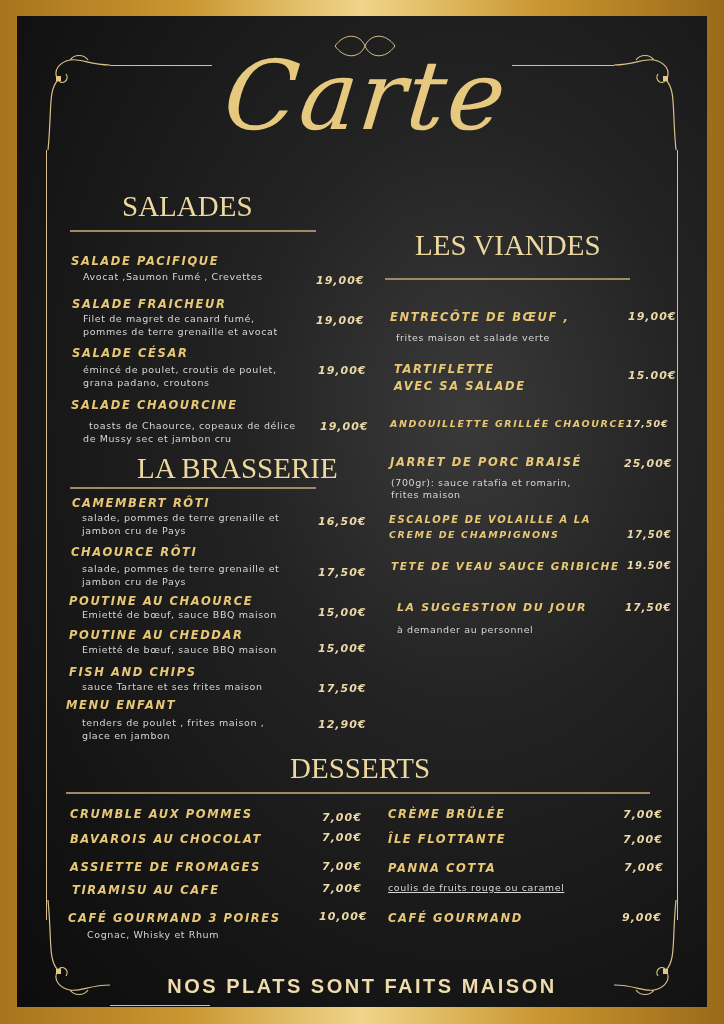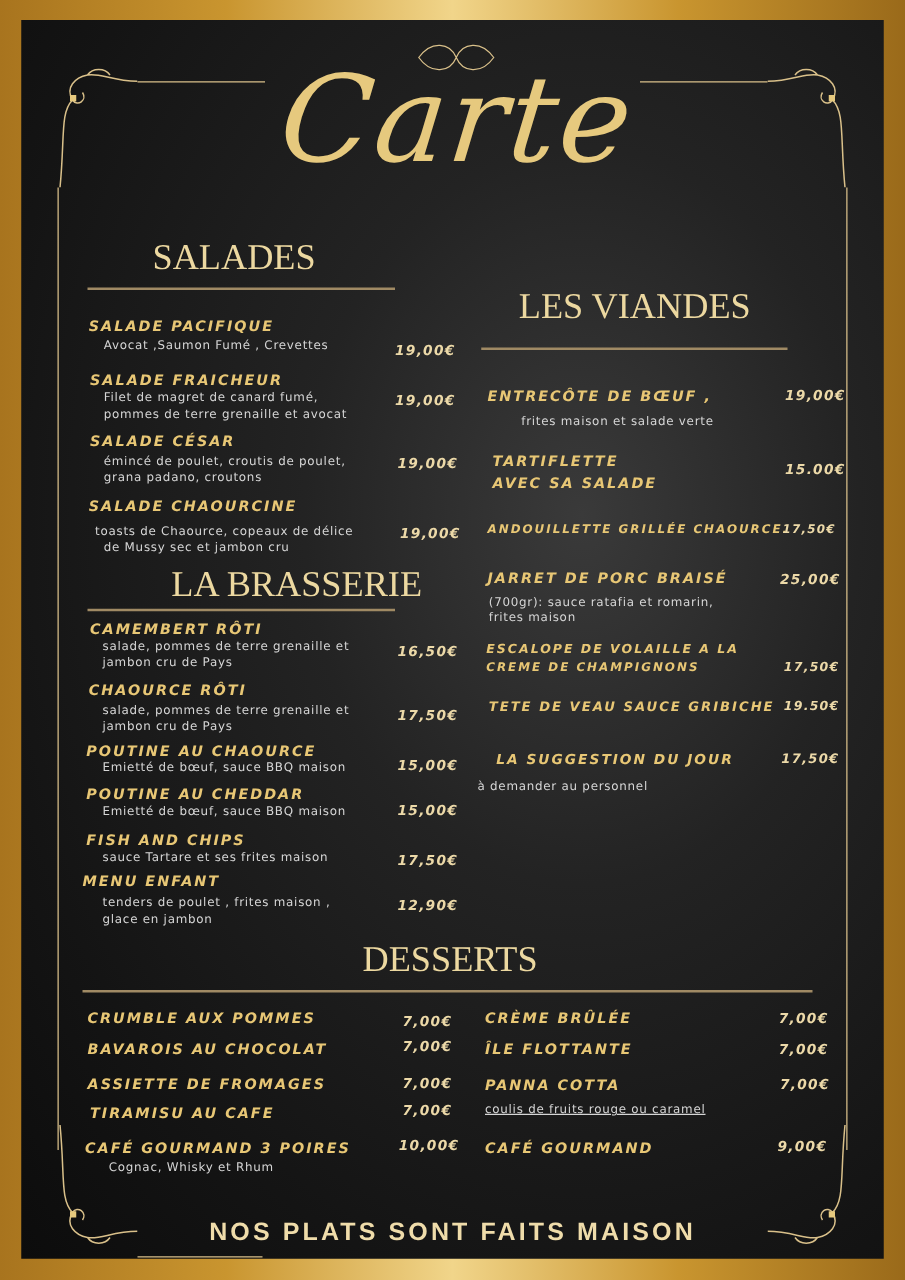--- a/index.html
+++ b/index.html
@@ -90,21 +90,21 @@
 <div class="item-desc" style="left:83px;top:312px;">Filet de magret de canard fumé,</div>
 <div class="item-desc" style="left:83px;top:325px;">pommes de terre grenaille et avocat</div>
 <div class="price" style="left:316px;top:314px;">19,00€</div>
 
 <div class="item-name" style="left:72px;top:346px;">SALADE CÉSAR</div>
 <div class="item-desc" style="left:83px;top:363px;">émincé de poulet, croutis de poulet,</div>
 <div class="item-desc" style="left:83px;top:376px;">grana padano, croutons</div>
 <div class="price" style="left:318px;top:364px;">19,00€</div>
 
 <div class="item-name" style="left:71px;top:398px;">SALADE CHAOURCINE</div>
-<div class="item-desc" style="left:76px;top:419px;text-align:center;">toasts de Chaource, copeaux de délice</div>
+<div class="item-desc" style="left:89px;top:419px;text-align:center;">toasts de Chaource, copeaux de délice</div>
 <div class="item-desc" style="left:83px;top:432px;">de Mussy sec et jambon cru</div>
 <div class="price" style="left:320px;top:420px;">19,00€</div>
 
 <div class="section-title" style="left:108px;top:452px;margin-left:29px;">LA BRASSERIE</div>
 <div class="rule" style="left:70px;top:487px;width:246px;"></div>
 
 <div class="item-name" style="left:72px;top:496px;">CAMEMBERT RÔTI</div>
 <div class="item-desc" style="left:82px;top:511px;">salade, pommes de terre grenaille et</div>
 <div class="item-desc" style="left:82px;top:524px;">jambon cru de Pays</div>
 <div class="price" style="left:318px;top:515px;">16,50€</div>
@@ -128,21 +128,21 @@
 
 <div class="item-name" style="left:66px;top:698px;">MENU ENFANT</div>
 <div class="item-desc" style="left:82px;top:716px;">tenders de poulet , frites maison ,</div>
 <div class="item-desc" style="left:82px;top:729px;">glace en jambon</div>
 <div class="price" style="left:318px;top:718px;">12,90€</div>
 
 <div class="section-title" style="left:415px;top:229px;">LES VIANDES</div>
 <div class="rule" style="left:385px;top:278px;width:245px;"></div>
 
 <div class="item-name" style="left:390px;top:310px;">ENTRECÔTE DE BŒUF ,</div>
-<div class="item-desc" style="left:396px;top:331px;margin-left:21px;">frites maison et salade verte</div>
+<div class="item-desc" style="left:396px;top:331px;">frites maison et salade verte</div>
 <div class="price" style="left:628px;top:310px;">19,00€</div>
 
 <div class="item-name" style="left:394px;top:362px;">TARTIFLETTE</div>
 <div class="item-name" style="left:394px;top:379px;">AVEC SA SALADE</div>
 <div class="price" style="left:628px;top:369px;">15.00€</div>
 
 <div class="item-name" style="left:390px;top:418px;font-size:9.5px;">ANDOUILLETTE GRILLÉE CHAOURCE.</div>
 <div class="price" style="left:626px;top:418px;font-size:9.5px;">17,50€</div>
 
 <div class="item-name" style="left:390px;top:455px;">JARRET DE PORC BRAISÉ</div>
@@ -151,21 +151,21 @@
 <div class="price" style="left:624px;top:457px;">25,00€</div>
 
 <div class="item-name" style="left:389px;top:514px;font-size:10px;">ESCALOPE DE VOLAILLE A LA</div>
 <div class="item-name" style="left:389px;top:529px;font-size:9.5px;">CREME DE CHAMPIGNONS</div>
 <div class="price" style="left:627px;top:529px;font-size:10px;">17,50€</div>
 
 <div class="item-name" style="left:391px;top:560px;font-size:10.5px;">TETE DE VEAU SAUCE GRIBICHE</div>
 <div class="price" style="left:627px;top:560px;font-size:10px;">19.50€</div>
 
 <div class="item-name" style="left:397px;top:601px;font-size:11px;">LA SUGGESTION DU JOUR</div>
-<div class="item-desc" style="left:382px;top:623px;">à demander au personnel</div>
+<div class="item-desc" style="left:397px;top:623px;">à demander au personnel</div>
 <div class="price" style="left:625px;top:601px;font-size:10.5px;">17,50€</div>
 
 <div class="section-title" style="left:290px;top:752px;">DESSERTS</div>
 <div class="rule" style="left:66px;top:792px;width:584px;height:1.5px;"></div>
 
 <div class="item-name" style="left:70px;top:807px;">CRUMBLE AUX POMMES</div>
 <div class="price" style="left:322px;top:811px;">7,00€</div>
 <div class="item-name" style="left:70px;top:832px;">BAVAROIS AU CHOCOLAT</div>
 <div class="price" style="left:322px;top:831px;">7,00€</div>
 <div class="item-name" style="left:70px;top:860px;">ASSIETTE DE FROMAGES</div>

